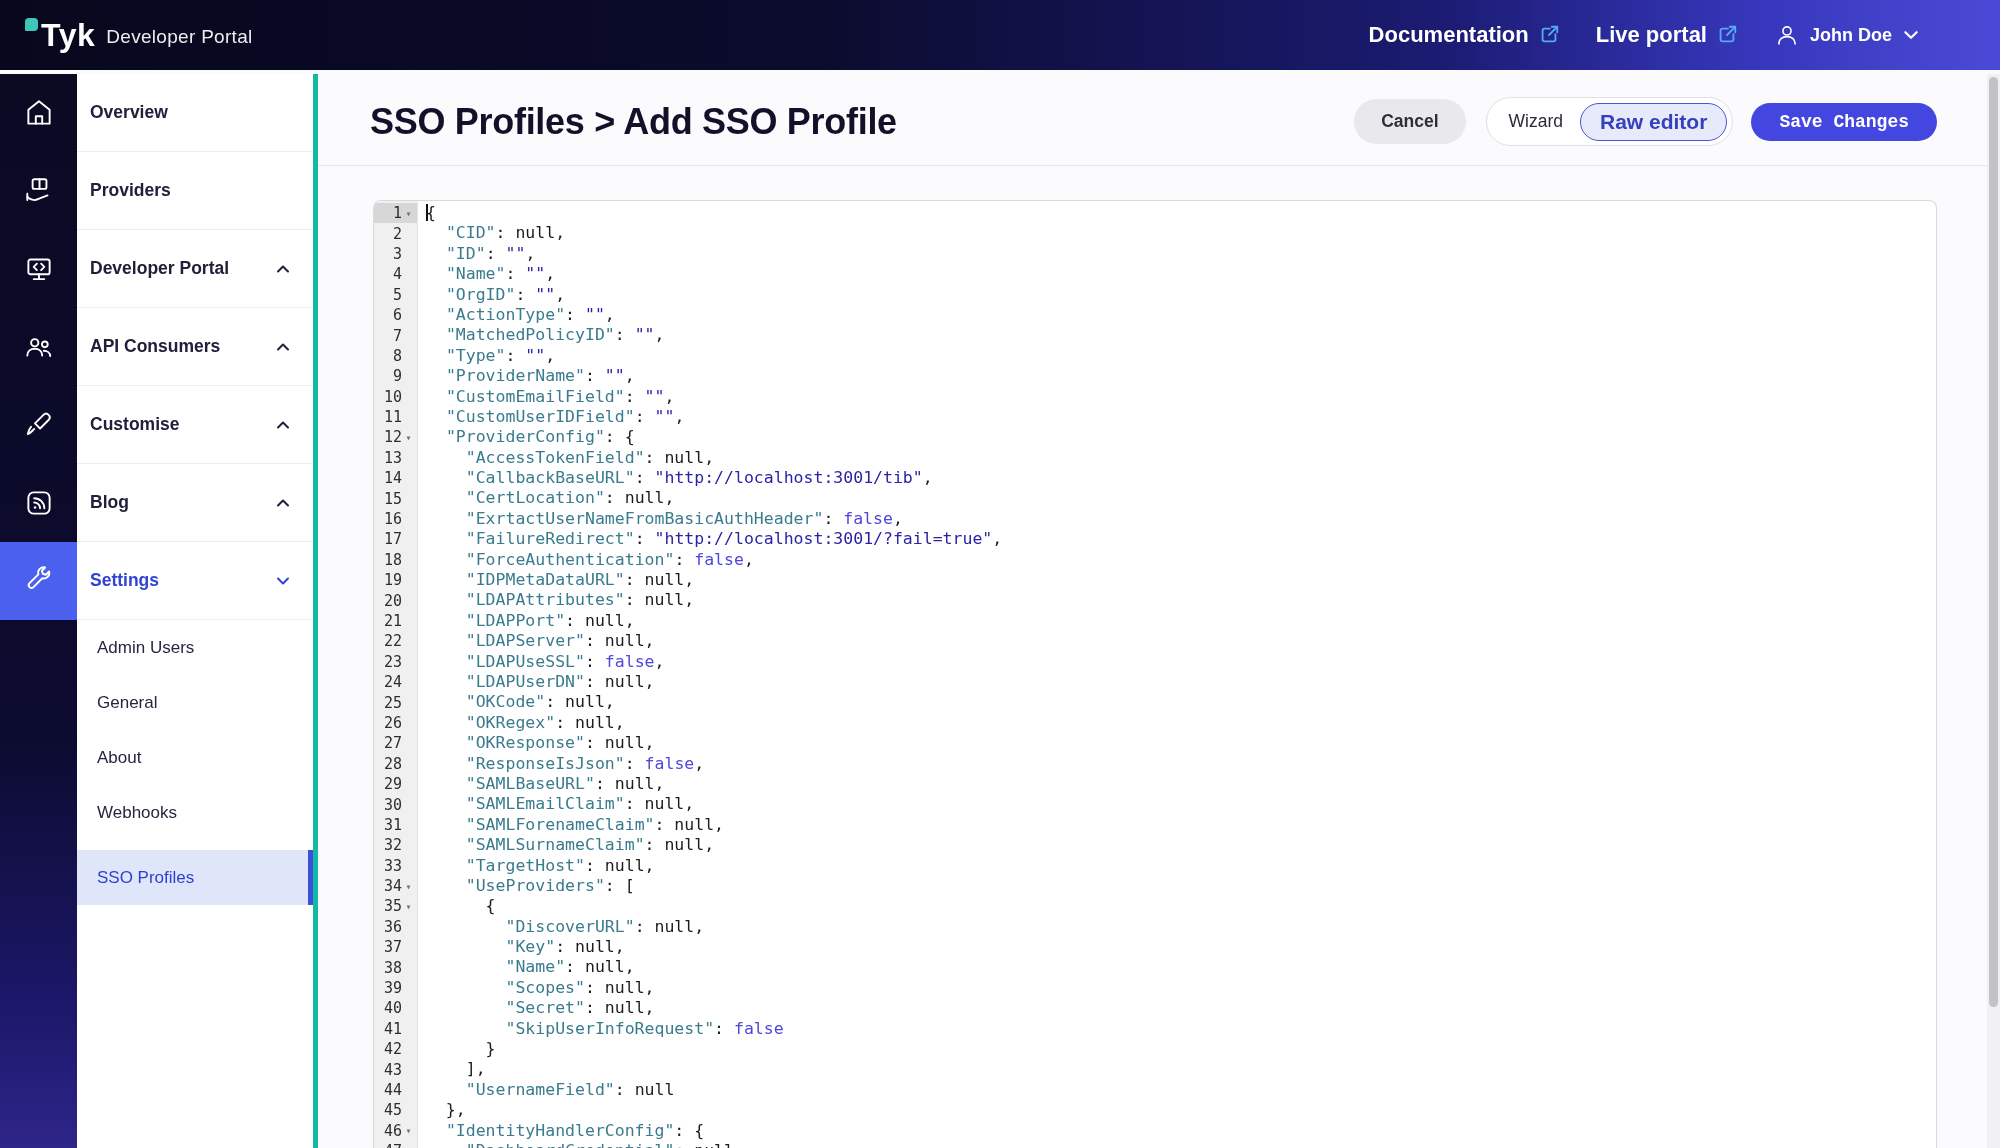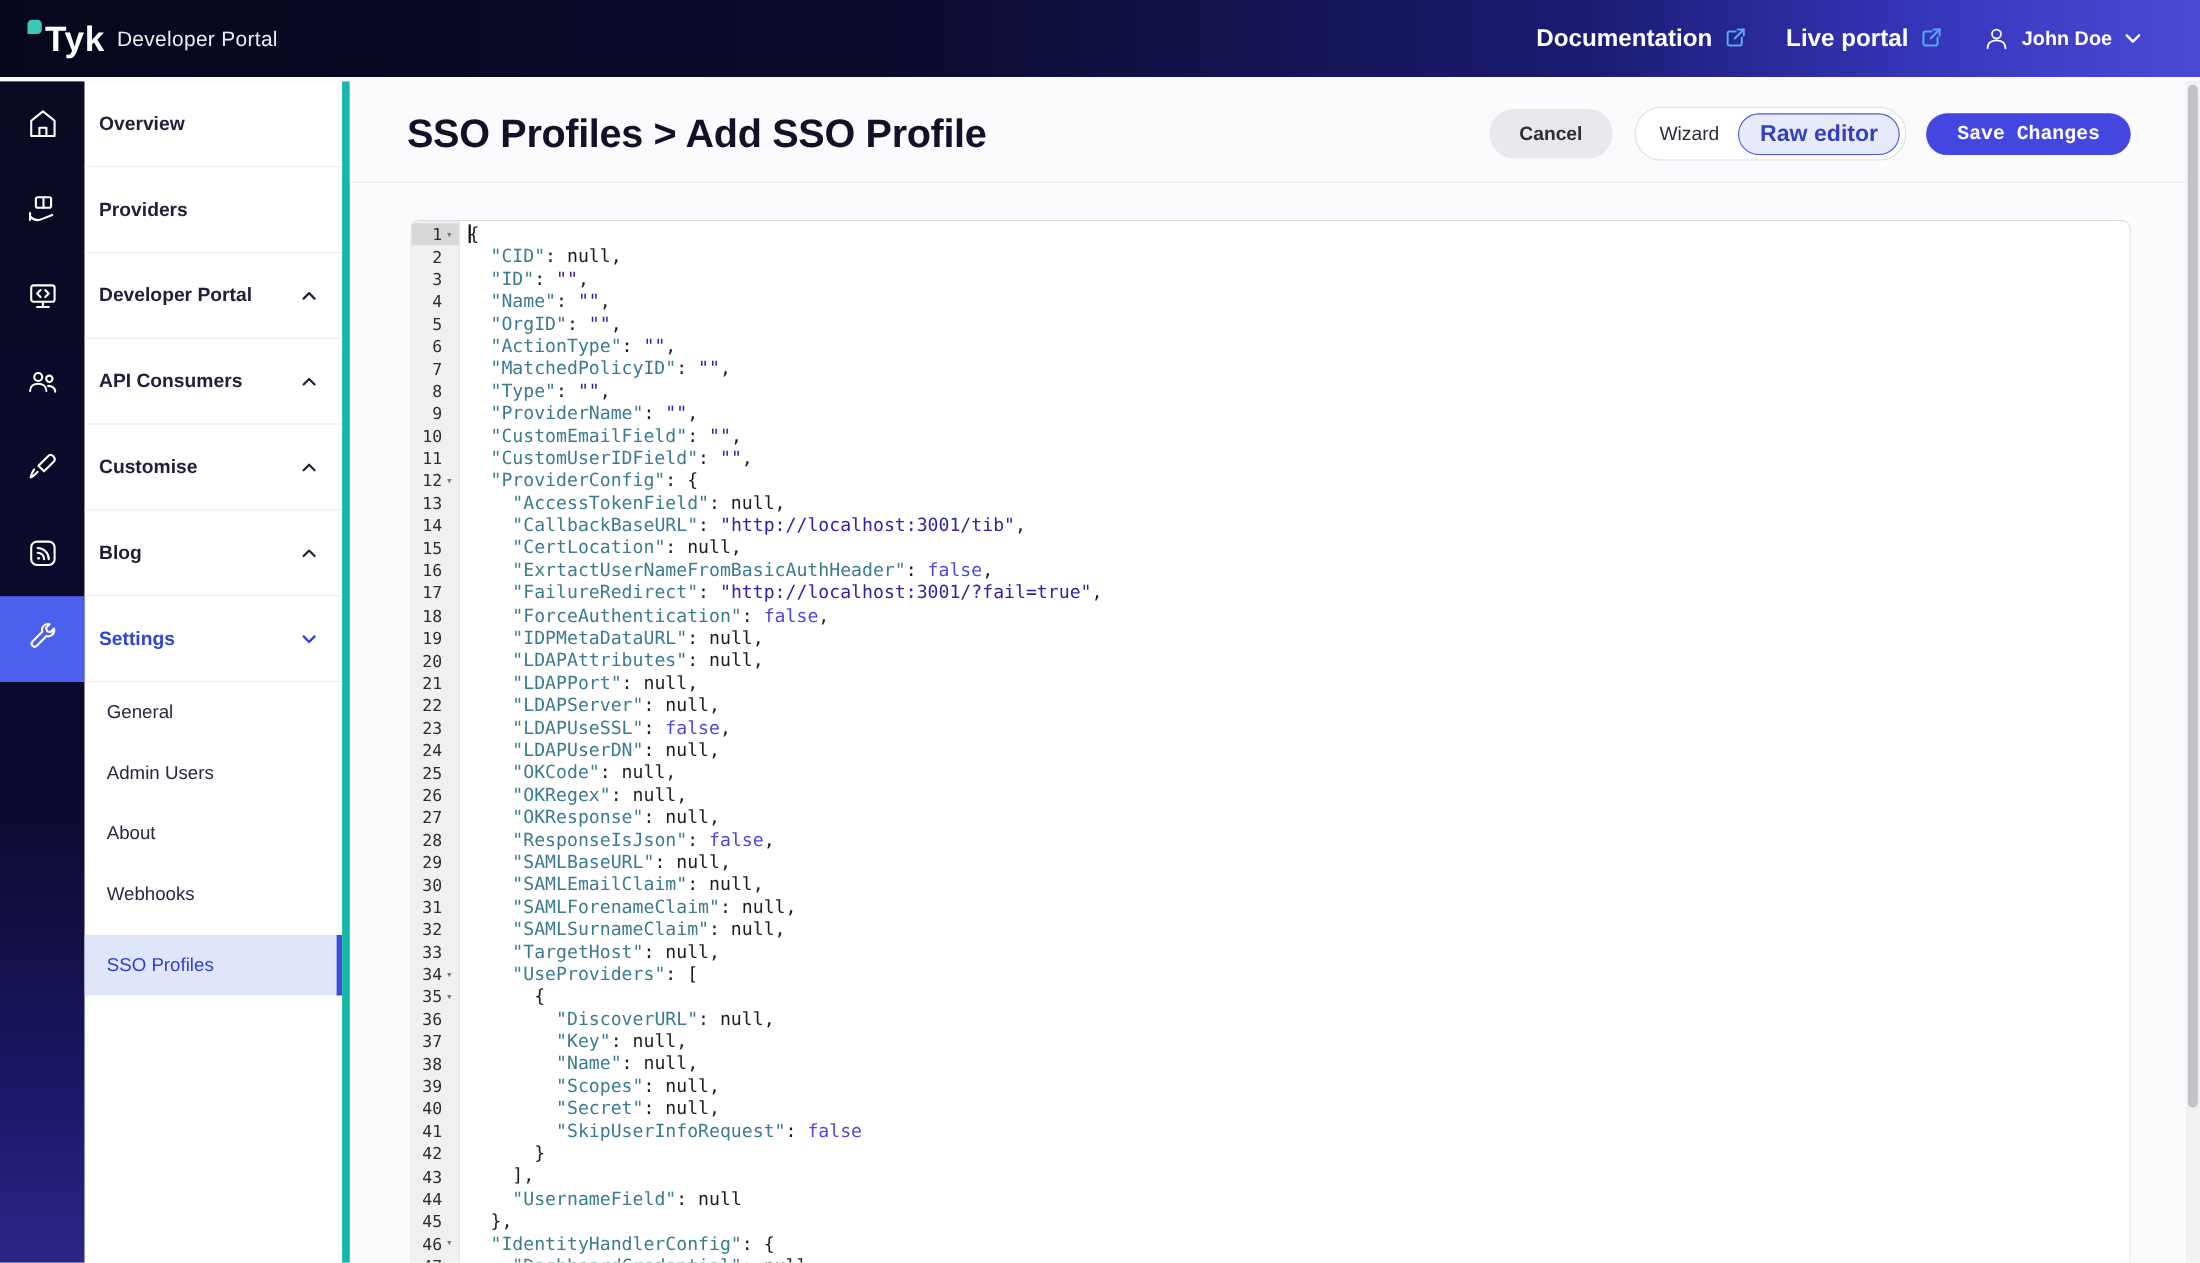--- a/index.html
+++ b/index.html
@@ -8,42 +8,42 @@
     position:relative; overflow:hidden;
     font-family:"Liberation Sans", sans-serif;
     background:#fbfbfd; color:#1c1c2e;
   }
   svg { display:block; }
 
   
   .topbar {
     position:absolute; left:0; top:0; width:2000px; height:70px;
     background:linear-gradient(90deg,#07071d 0%,#0b0b2c 40%,#1b1b72 72%,#3737bd 88%,#4a4ad6 100%);
-    display:flex; align-items:center; padding:0 52px 0 25px;gap:12px;
+    display:flex; align-items:center; padding:0 80px 0 25px;gap:12px;
   }
   .brand { display:flex; align-items:center; }
   .leaf { width:13px; height:13px; border-radius:4px 4px 4px 1px; background:#3cc7b8; position:relative; top:-11px; margin-right:3px; }
   .brand-name { color:#fff; font-size:32px; font-weight:700; letter-spacing:.5px; }
   .brand-product { color:rgba(255,255,255,.93); font-size:19px; font-weight:400; margin-left:11px; letter-spacing:.3px; position:relative; top:2px; }
   .topbar-right { margin-left:auto; display:flex; align-items:center; gap:36px; }
   .top-link { display:flex; align-items:center; gap:9px; color:#fff; font-size:22px; font-weight:600; cursor:pointer; }
   .user-chip { display:flex; align-items:center; gap:10px; color:#fff; font-size:18px; font-weight:600; cursor:pointer; }
 
   
   .rail {
     position:absolute; left:0; top:74px; width:77px; height:1074px;
     background:linear-gradient(180deg,#0a0a23 0%,#0c0b30 62%,#1c1768 86%,#2e2589 100%);
   }
   .rail-item { height:78px; display:flex; align-items:center; justify-content:center; cursor:pointer; }
   .rail-item.active { background:#4b60ee; }
 
   
   .menu {
     position:absolute; left:77px; top:74px; width:241px; height:1074px;
-    background:#fff; border-right:7px solid #14b8a6;
+    background:#fff; border-right:5px solid #14b8a6;
   }
   .menu-item {
     height:78px; display:flex; align-items:center; justify-content:space-between;
     padding:0 22px 0 13px; border-bottom:1px solid #ececf1; cursor:pointer;
     font-size:17.5px; font-weight:600; color:#20203a;
   }
   .menu-item.active { color:#3143d3; }
   .menu-item.active .chev path { stroke:#3143d3; }
   .sub-item {
     height:55px; display:flex; align-items:center; padding:0 20px; cursor:pointer;
@@ -262,24 +262,24 @@
         <span>Settings</span>
         <span class="chev">
     <svg width="16" height="16" viewBox="0 0 16 16" fill="none">
             <path d="M3 5.5 8 10.5 13 5.5" stroke="#20203a" stroke-width="2" stroke-linecap="round" stroke-linejoin="round"></path>
           </svg>
         </span>
       </div>
     </div>
   <div id="menu-sub">
       <div class="sub-item">
+        <span>Admin Users</span>
+      </div>
+      <div class="sub-item">
         <span>General</span>
-      </div>
-      <div class="sub-item">
-        <span>Admin Users</span>
       </div>
       <div class="sub-item">
         <span>About</span>
       </div>
       <div class="sub-item">
         <span>Webhooks</span>
       </div>
       <div class="sub-item active">
         <span>SSO Profiles</span>
       </div>

